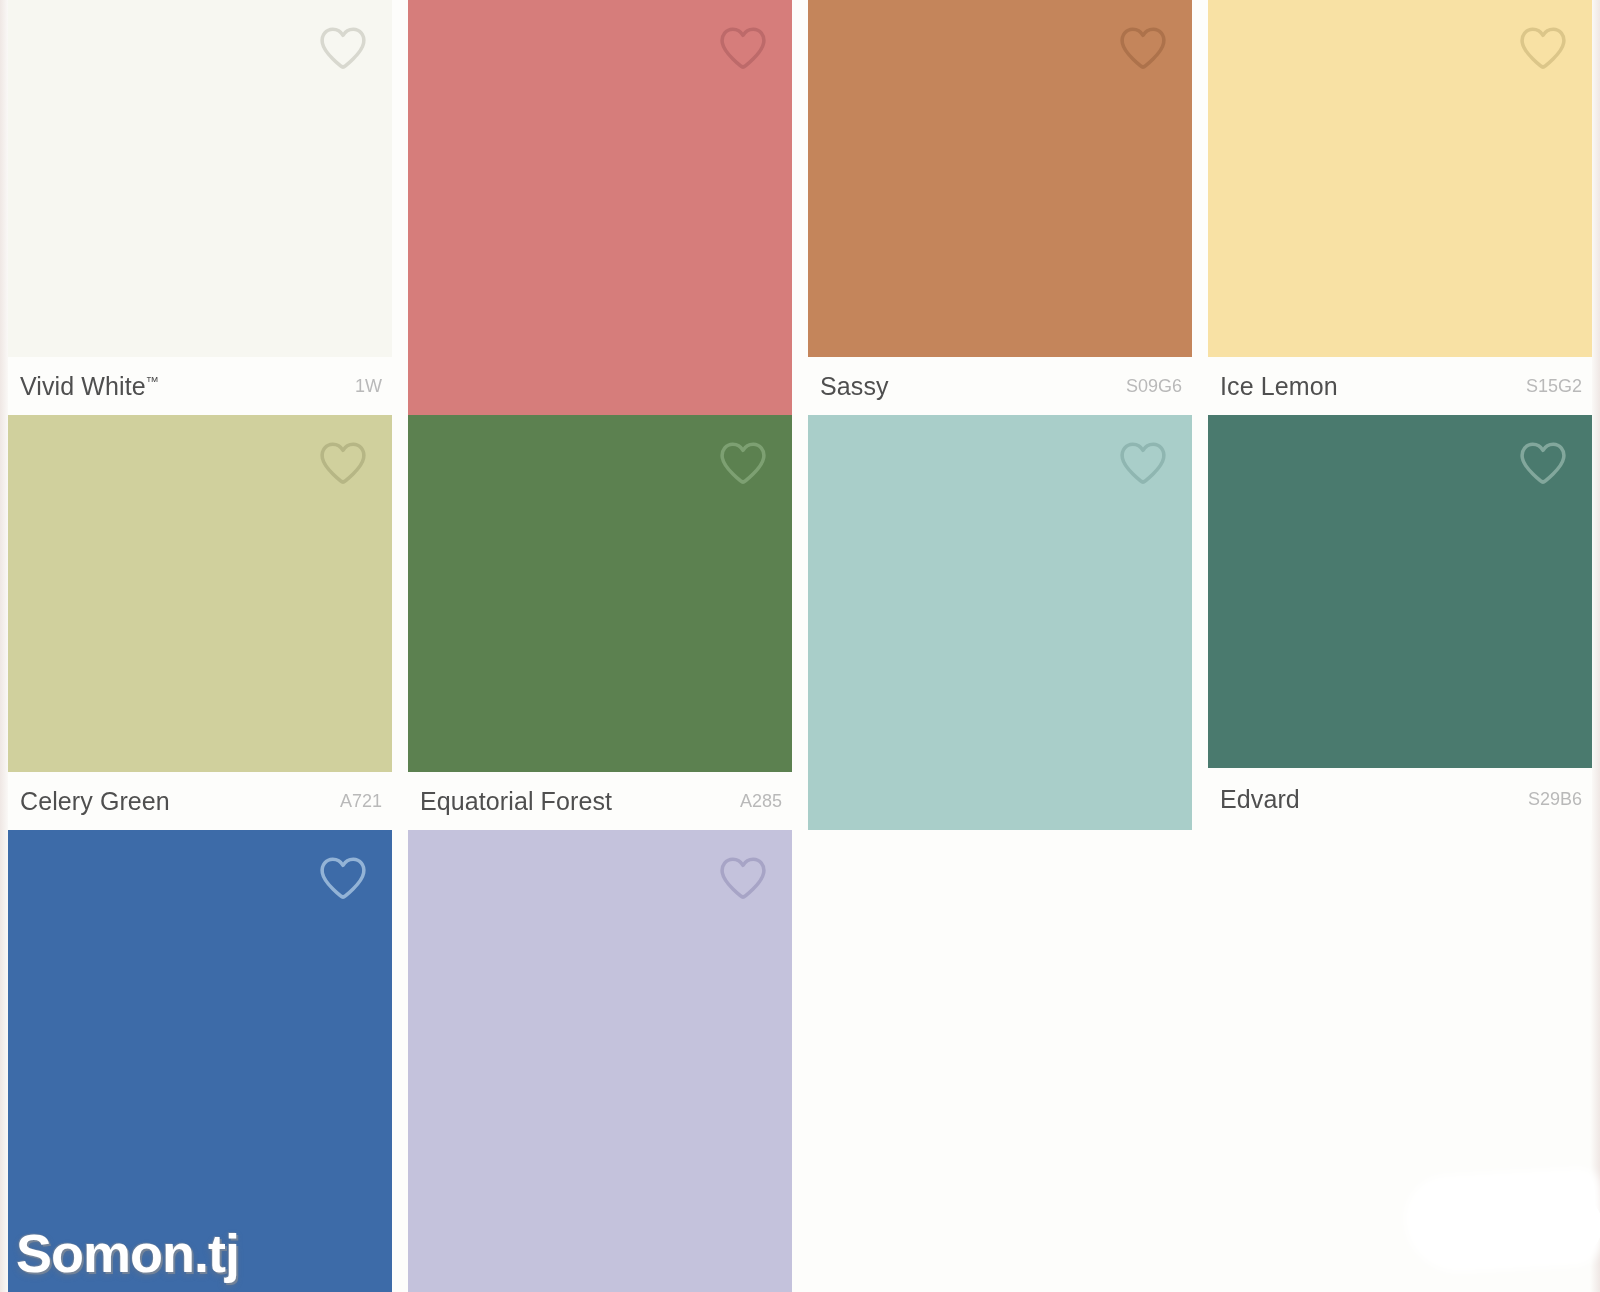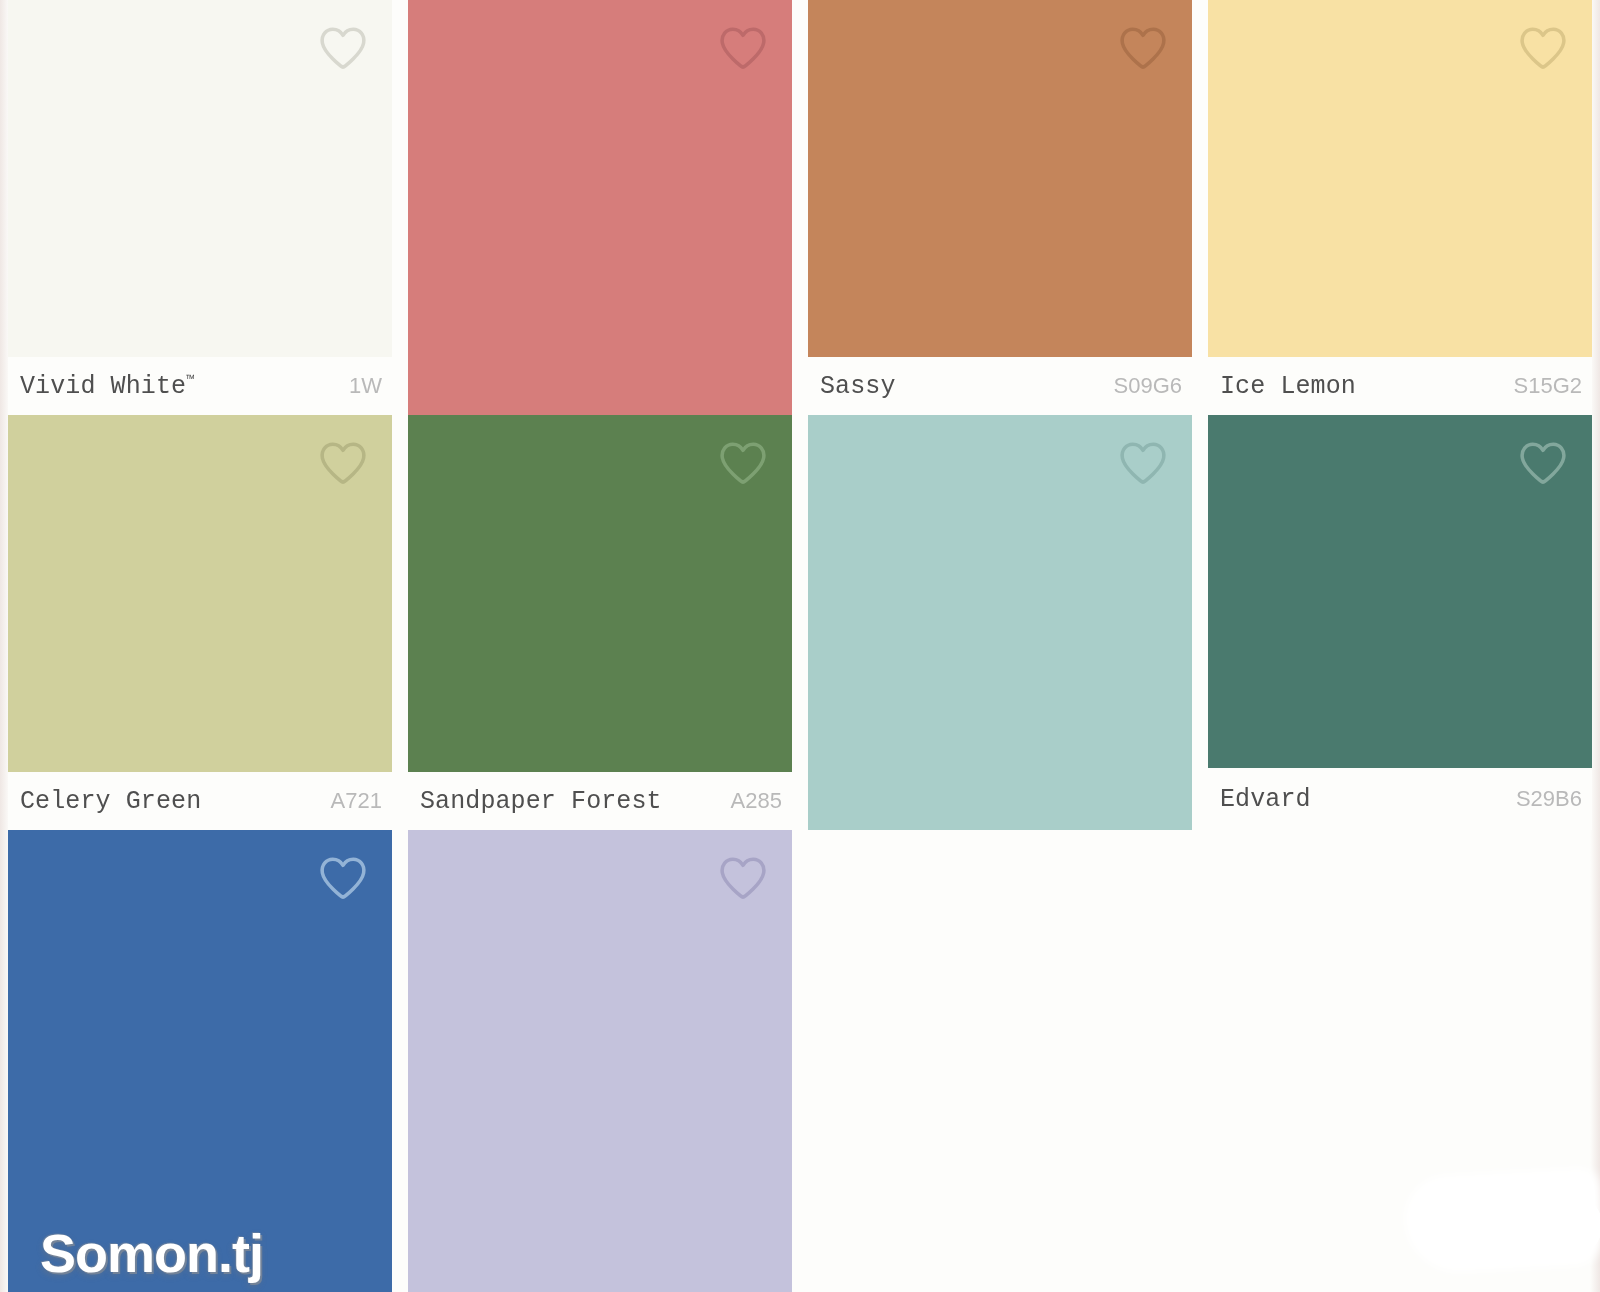--- a/index.html
+++ b/index.html
@@ -75,26 +75,25 @@
     background: #fdfdfb;
   }
 
   .c-name {
     font-size: 25px;
     color: #4f4f4f;
     letter-spacing: .1px;
     white-space: nowrap;
     overflow: hidden;
     text-overflow: ellipsis;
-    font-family: Liberation Mono, monospace;
   }
   .c-name .tm { font-size: 13px; vertical-align: super; }
 
   .c-code {
-    font-size: 22px;
+    font-size: 18px;
     color: #b9b9b9;
     white-space: nowrap;
     padding-right: 6px;
   }
 
   
   .row3 .caption { height: 62px; }
 
   
   .wm-text {
@@ -104,21 +103,20 @@
     font-size: 54px;
     font-weight: bold;
     color: #ffffff;
     text-shadow:
        2px 2px 0 rgba(150,150,150,.55),
       -1px -1px 0 rgba(150,150,150,.35),
        0 3px 6px rgba(120,120,120,.45);
     letter-spacing: -1px;
     pointer-events: none;
     user-select: none;
-    margin-left: 24px;
   }
 
   .wm-blob {
     position: absolute;
     right: 4px;
     bottom: 28px;
     width: 185px;
     height: 86px;
     background: #ffffff;
     border-radius: 46px 18px 30px 60px;
@@ -220,21 +218,21 @@
       </div>
       <div class="swatch-cell">
         <div class="chip" style="background: rgb(92, 129, 80);">
           <div class="fav-btn">
             <svg viewBox="0 0 24 22">
               <path d="M12 20.2 C11.4 20.2 3 13.6 2.1 8.6 C1.4 4.8 4 2 7.1 2 C9.3 2 11 3.2 12 4.9 C13 3.2 14.7 2 16.9 2 C20 2 22.6 4.8 21.9 8.6 C21 13.6 12.6 20.2 12 20.2 Z" fill="none" stroke="#7da072" stroke-width="1.7" stroke-linejoin="round"></path>
             </svg>
           </div>
         </div>
         <div class="caption">
-          <div class="c-name">Sandpaper Forest</div>
+          <div class="c-name">Equatorial Forest</div>
           <div class="c-code">A285</div>
         </div>
       </div>
       <div class="swatch-cell row3">
         <div class="chip" style="background: rgb(169, 206, 201);">
           <div class="fav-btn">
             <svg viewBox="0 0 24 22">
               <path d="M12 20.2 C11.4 20.2 3 13.6 2.1 8.6 C1.4 4.8 4 2 7.1 2 C9.3 2 11 3.2 12 4.9 C13 3.2 14.7 2 16.9 2 C20 2 22.6 4.8 21.9 8.6 C21 13.6 12.6 20.2 12 20.2 Z" fill="none" stroke="#8fb6b1" stroke-width="1.7" stroke-linejoin="round"></path>
             </svg>
           </div>

